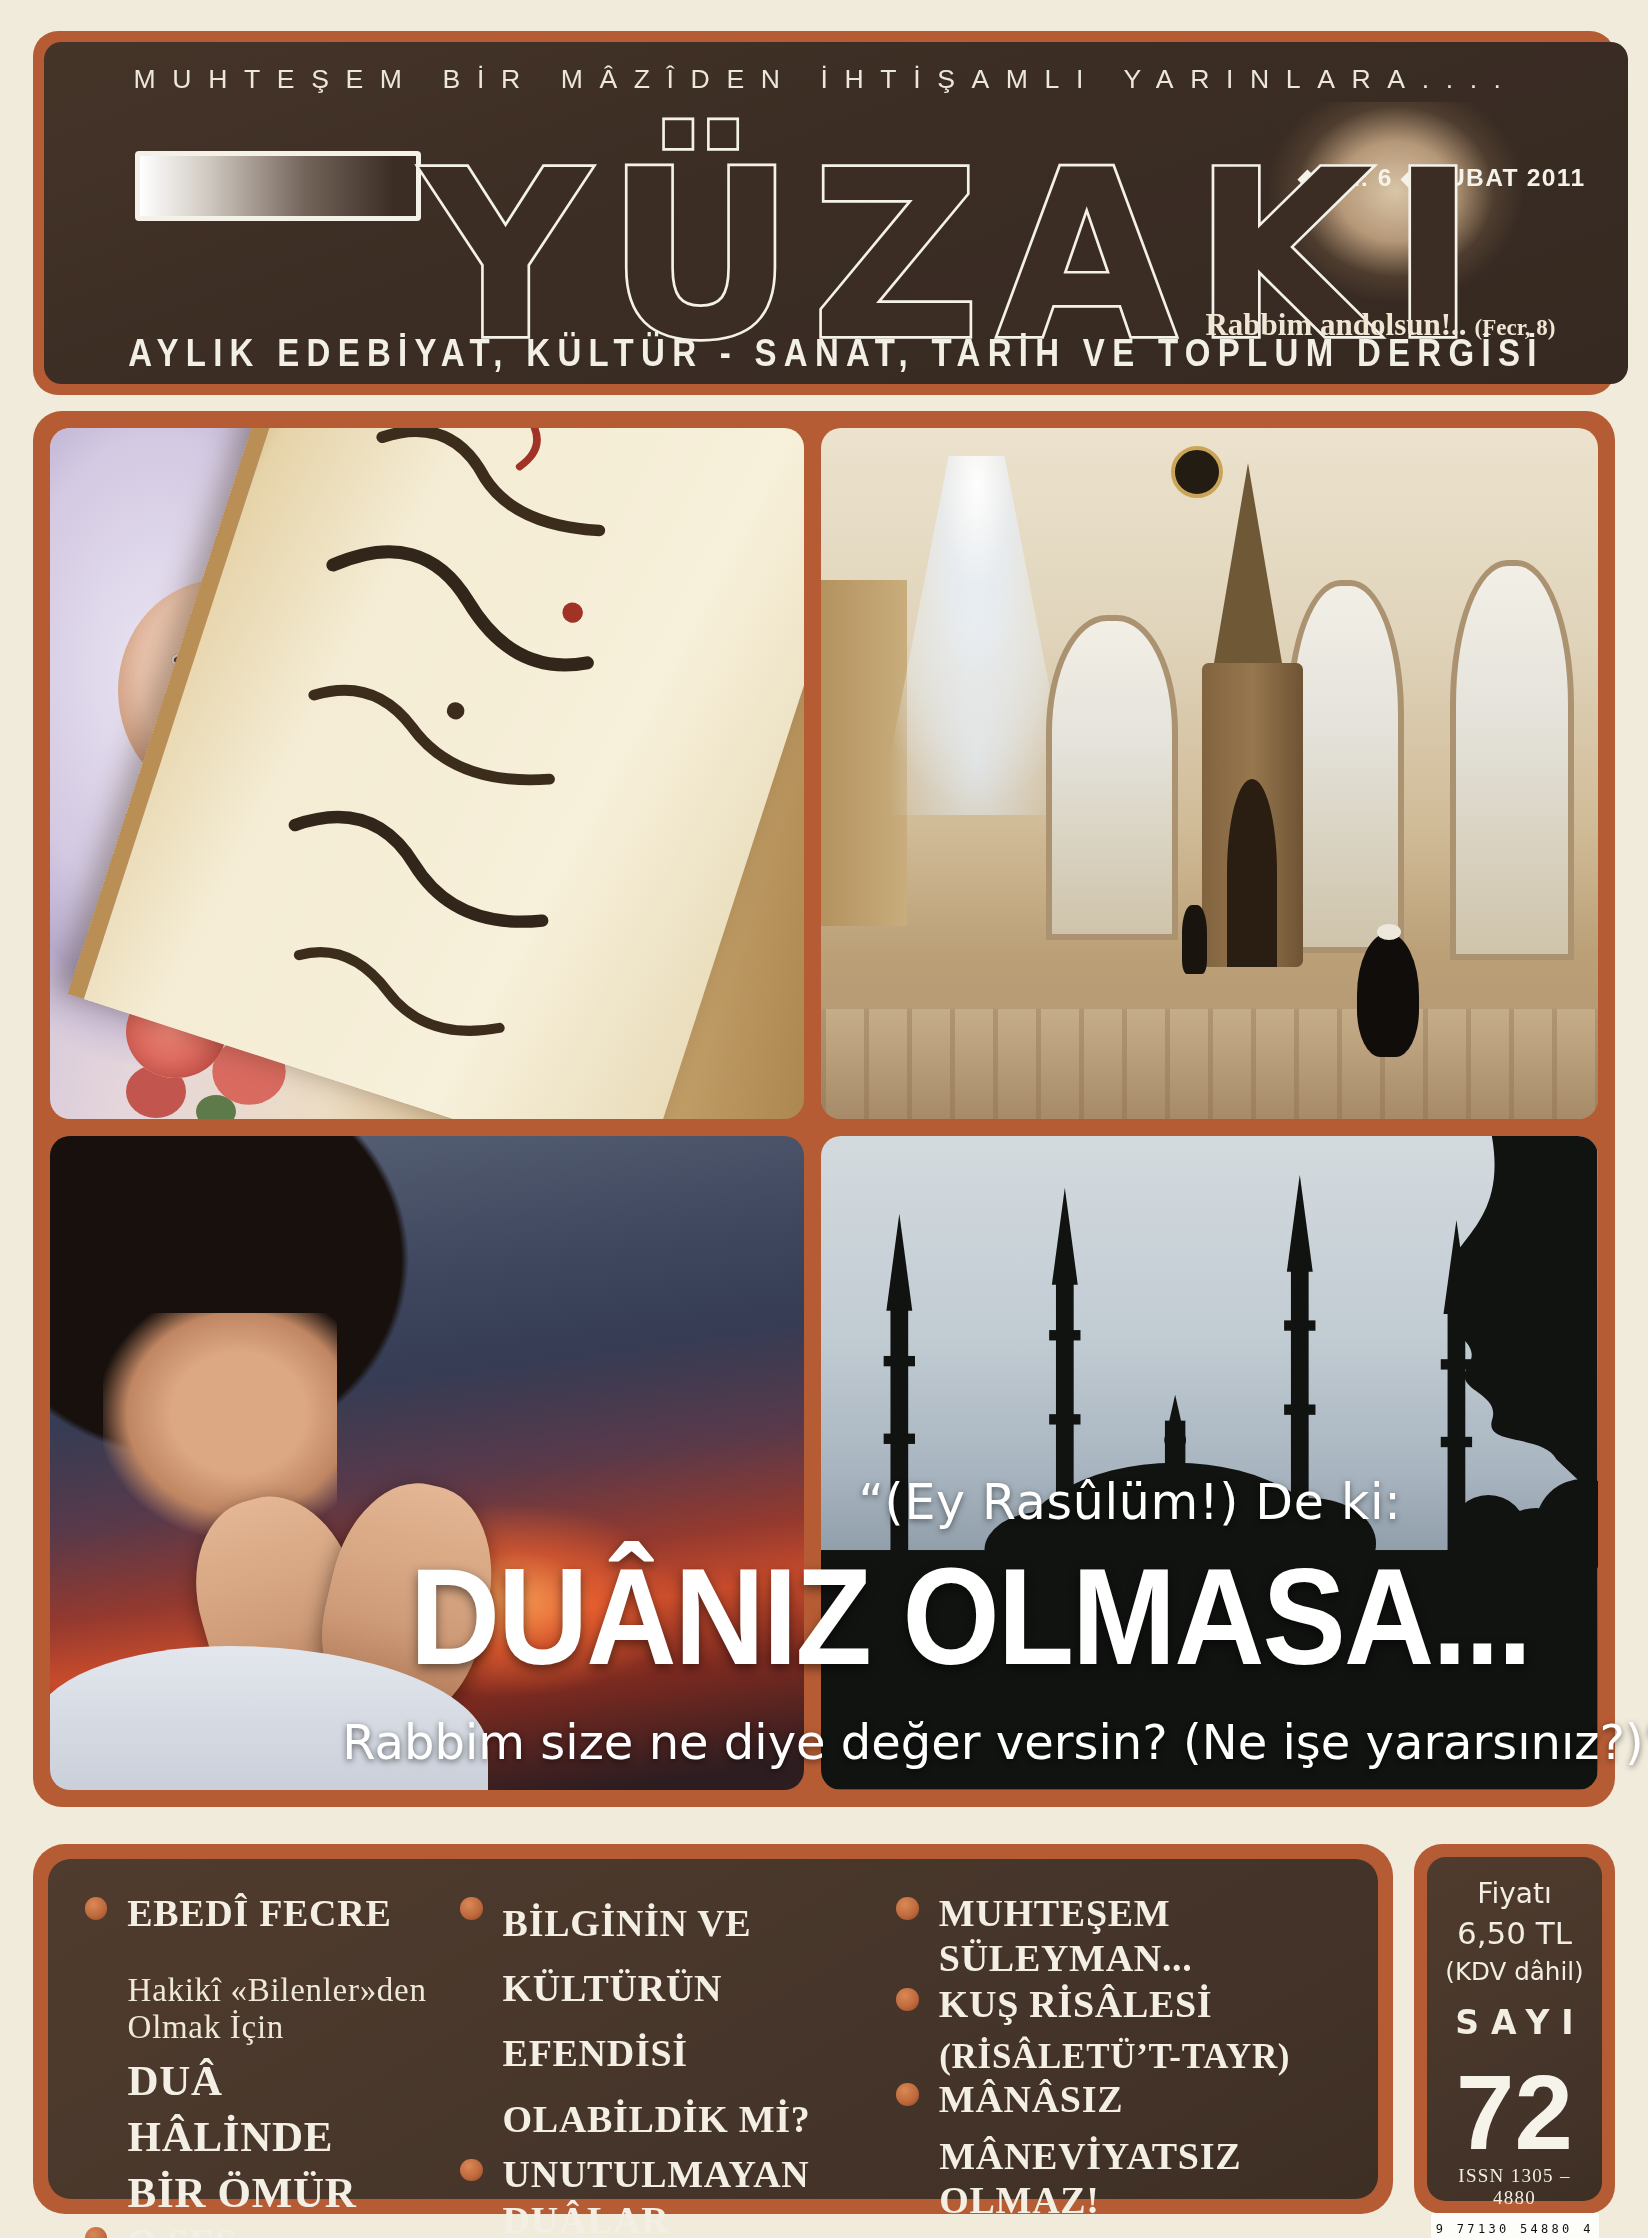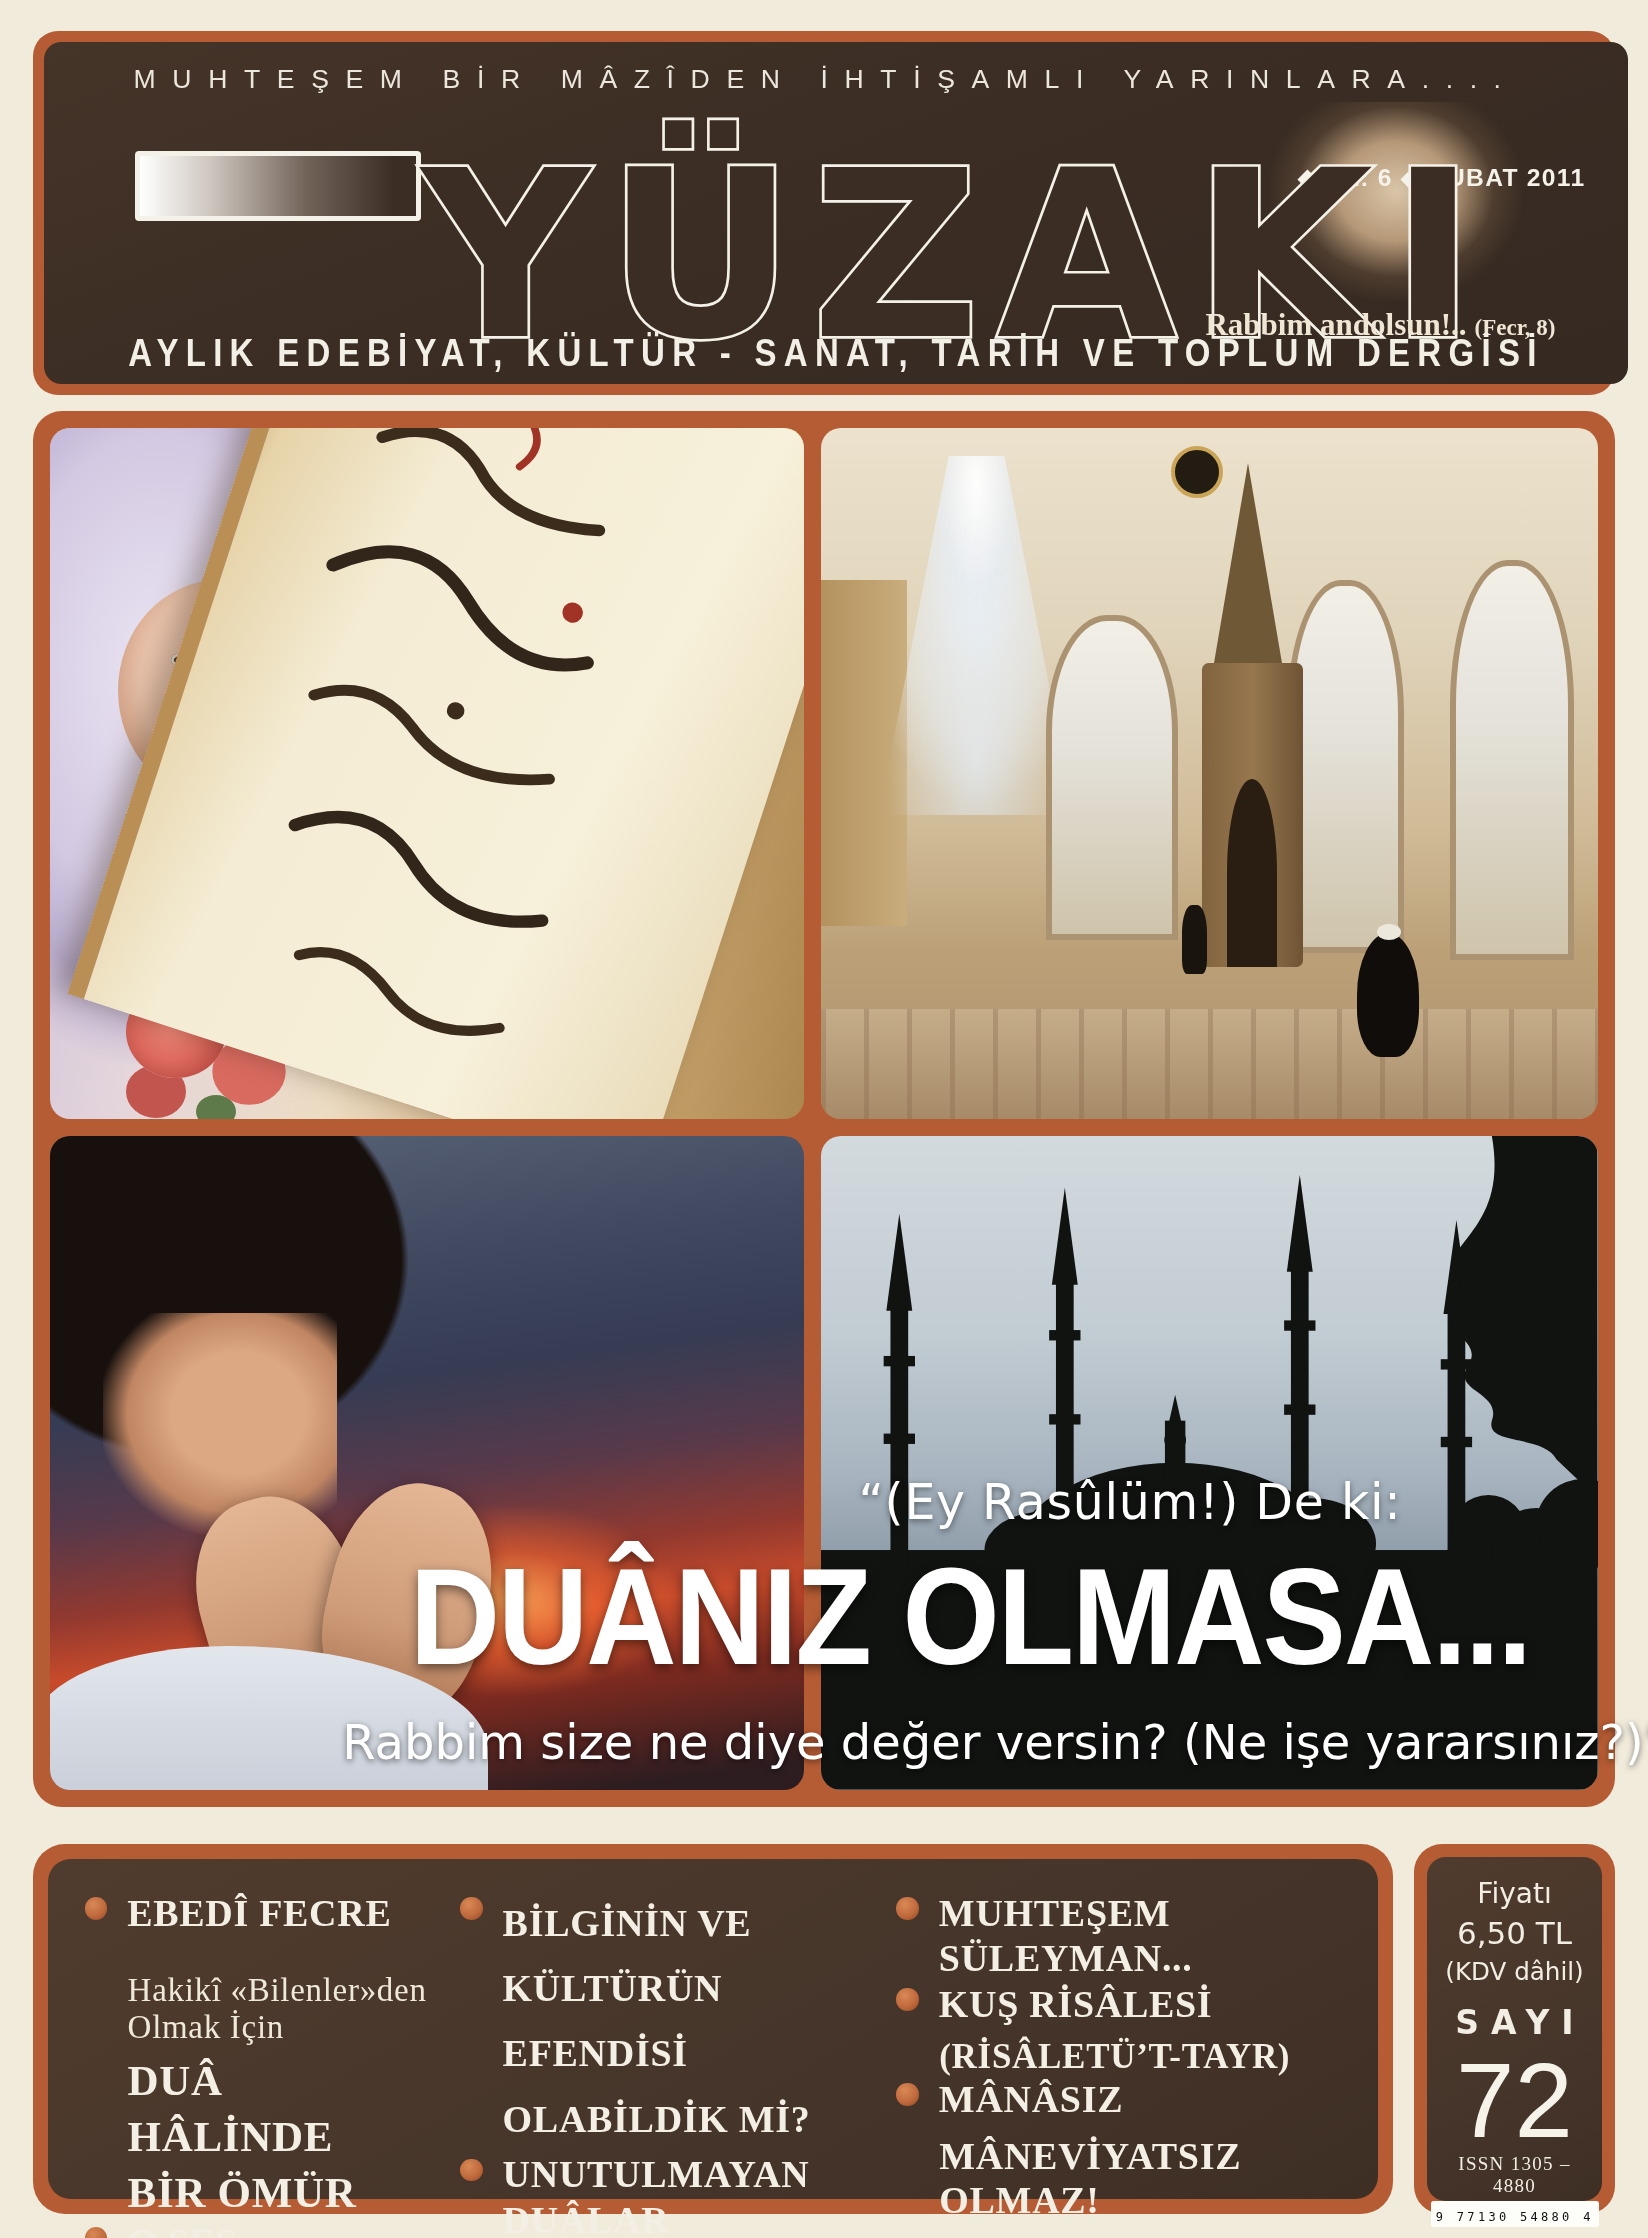--- a/index.html
+++ b/index.html
@@ -192,22 +192,22 @@
     width:100%;height:100%;background:linear-gradient(150deg,#503c2e 0%,#46352a 60%,#3e2f25 100%);
     border-radius:18.6px;box-sizing:border-box;
     padding:20px 8px 9.3px;display:flex;flex-direction:column;align-items:center;
     text-align:center;color:#f2eee3;
   }
   .p-label{font-family:"DejaVu Sans",sans-serif;font-size:28px;}
   .p-price{font-family:"DejaVu Sans",sans-serif;font-size:31px;margin-top:5.3px;}
   .p-tax{font-family:"DejaVu Sans",sans-serif;font-size:24.6px;margin-top:5.3px;}
   .p-issue-label{font-family:"DejaVu Sans",sans-serif;font-weight:bold;
     font-size:33px;letter-spacing:12px;margin-top:17.3px;text-indent:12px;}
-  .p-issue-num{font-family:"Liberation Sans",sans-serif;font-weight:normal;
-    font-size:105px;line-height:1;margin-top:6px;color:#f5f3ea;}
+  .p-issue-num{font-family:"Liberation Sans",sans-serif;font-weight:bold;
+    font-size:105px;line-height:1;margin-top:18px;color:#f5f3ea;}
   .p-issn{font-family:"Liberation Serif",serif;font-size:19px;letter-spacing:1.3px;
     margin-top:auto;margin-bottom:4px;}
   .barcode{width:168px;height:106px;background:#fdfdfa;border-radius:2.7px;
     padding:5.3px 5.3px 2.7px;box-sizing:border-box;display:flex;flex-direction:column;}
   .bars{flex:1;
     background:repeating-linear-gradient(90deg,
       #0d0d0d 0 2px,#ffffff 2px 3.3px,#0d0d0d 3.3px 4.7px,#ffffff 4.7px 8px,
       #0d0d0d 8px 12px,#ffffff 12px 14px,#0d0d0d 14px 15.3px,#ffffff 15.3px 19px,
       #0d0d0d 19px 20.6px,#ffffff 20.6px 24px);}
   .bar-digits{font-family:"DejaVu Sans Mono",monospace;font-size:12px;color:#111;

